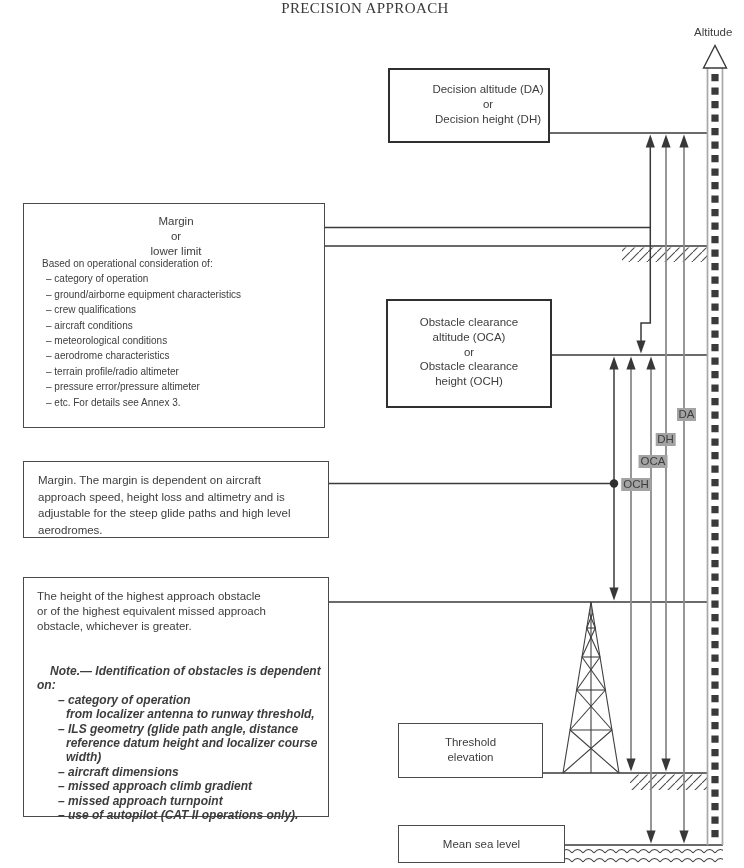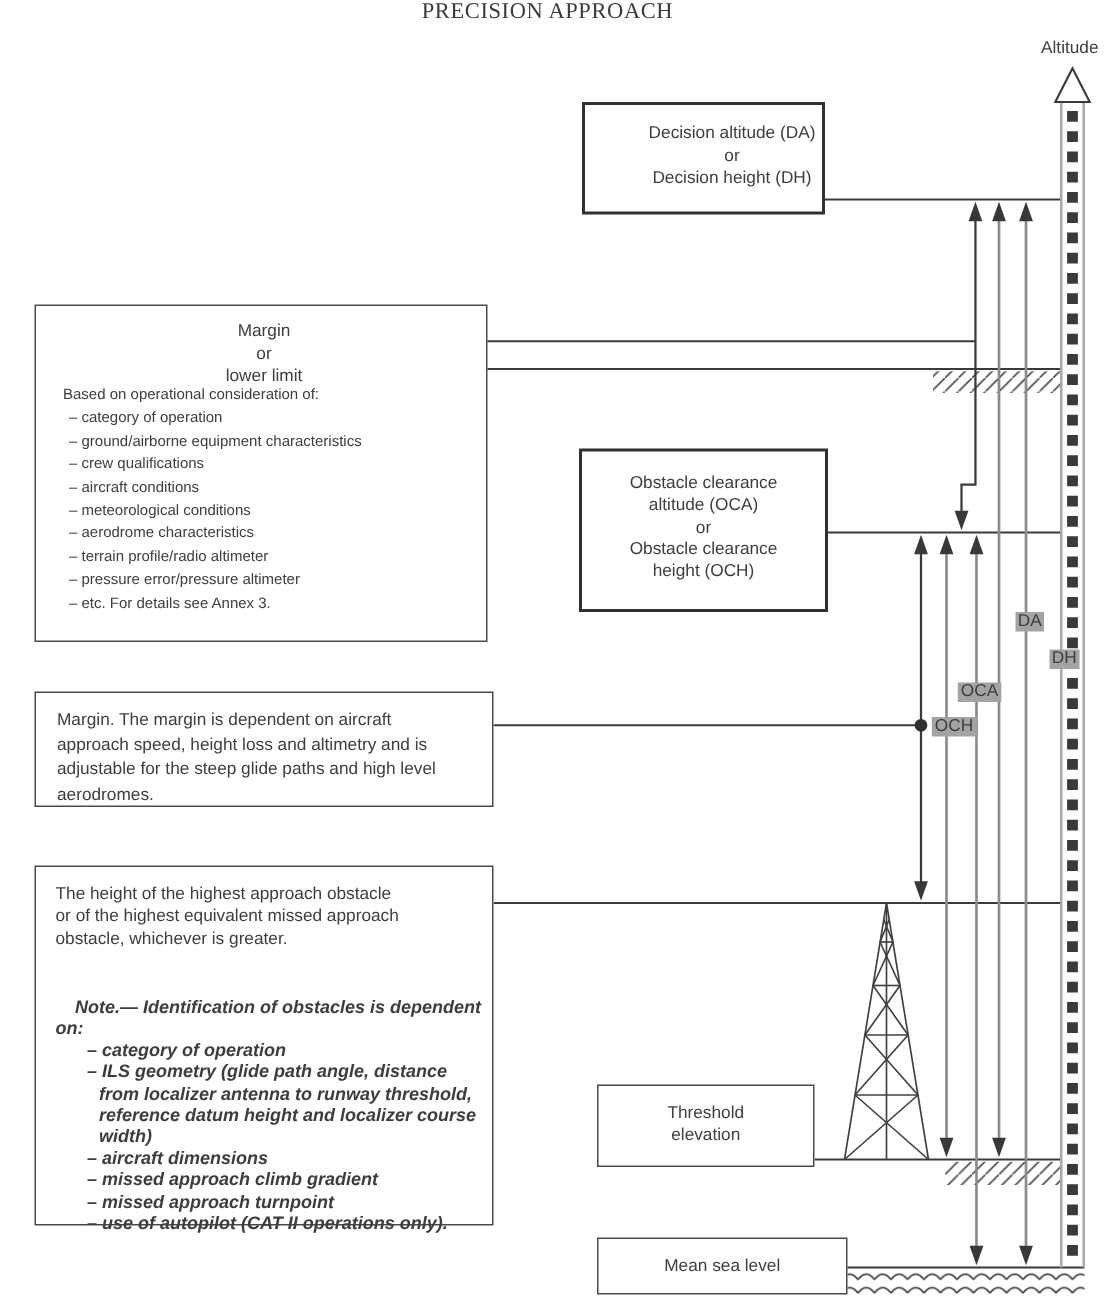--- a/index.html
+++ b/index.html
@@ -176,37 +176,37 @@
   <div class="box" style="left:23px;top:577px;width:306px;height:240px;"></div>
   <div class="obs-par">
     <div class="bline">The height of the highest approach obstacle</div>
     <div class="bline">or of the highest equivalent missed approach</div>
     <div class="bline">obstacle, whichever is greater.</div>
   </div>
   <div class="obs-note">
     <div class="bline n-first">Note.— Identification of obstacles is dependent</div>
     <div class="bline">on:</div>
     <div class="bline n-item">– category of operation</div>
+    <div class="bline n-cont">from localizer antenna to runway threshold,</div>
     <div class="bline n-item">– ILS geometry (glide path angle, distance</div>
-    <div class="bline n-cont">from localizer antenna to runway threshold,</div>
     <div class="bline n-cont">reference datum height and localizer course</div>
     <div class="bline n-cont">width)</div>
     <div class="bline n-item">– aircraft dimensions</div>
     <div class="bline n-item">– missed approach climb gradient</div>
     <div class="bline n-item">– missed approach turnpoint</div>
     <div class="bline n-item">– use of autopilot (CAT II operations only).</div>
   </div>
 
   <div class="box fs centered" style="left:398px;top:723px;width:145px;height:55px;padding-top:11px;">
     <div class="bline">Threshold</div>
     <div class="bline">elevation</div>
   </div>
 
   <div class="box fs centered" style="left:398px;top:825px;width:167px;height:38px;padding-top:11px;">
     <div class="bline">Mean sea level</div>
   </div>
 
   <div class="mlabel" style="left:686.5px;top:408px;">DA</div>
-  <div class="mlabel" style="left:665.5px;top:433px;margin-left:44px;">DH</div>
+  <div class="mlabel" style="left:665.5px;top:433px;">DH</div>
   <div class="mlabel" style="left:653px;top:455px;">OCA</div>
   <div class="mlabel" style="left:636px;top:477.5px;">OCH</div>
 
 </div>
 
 </body></html>

